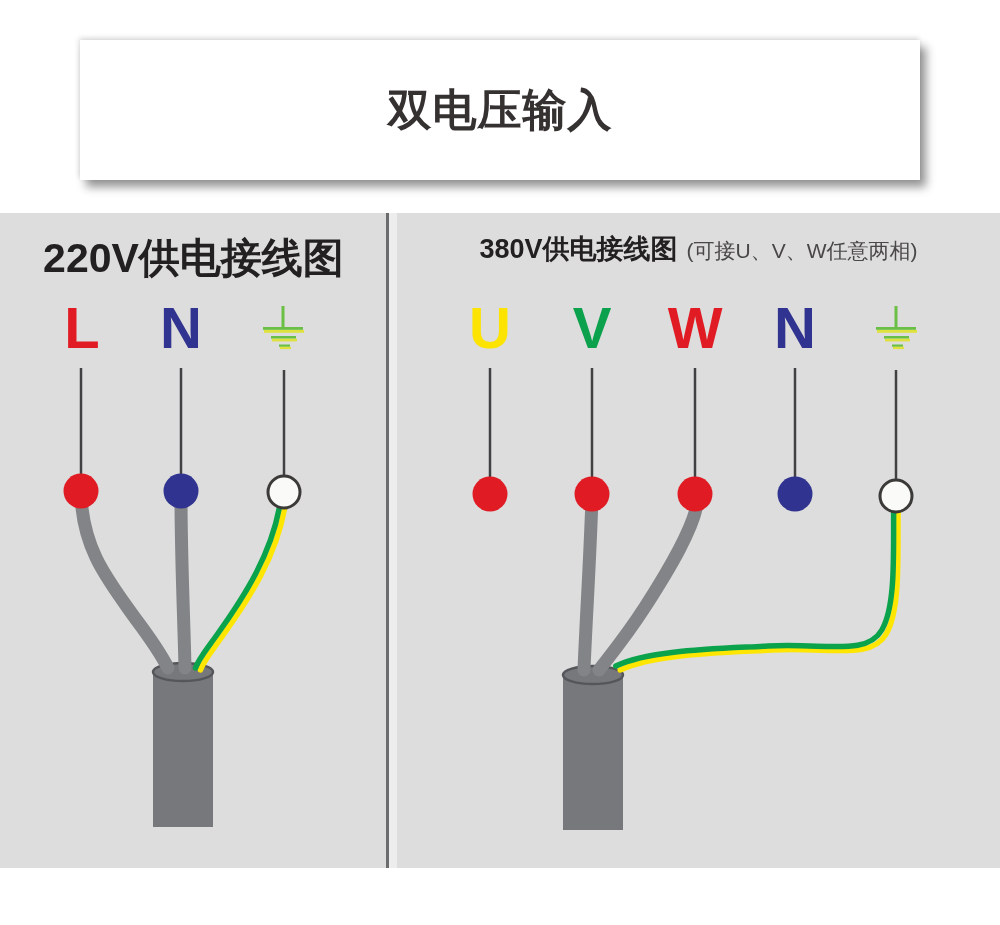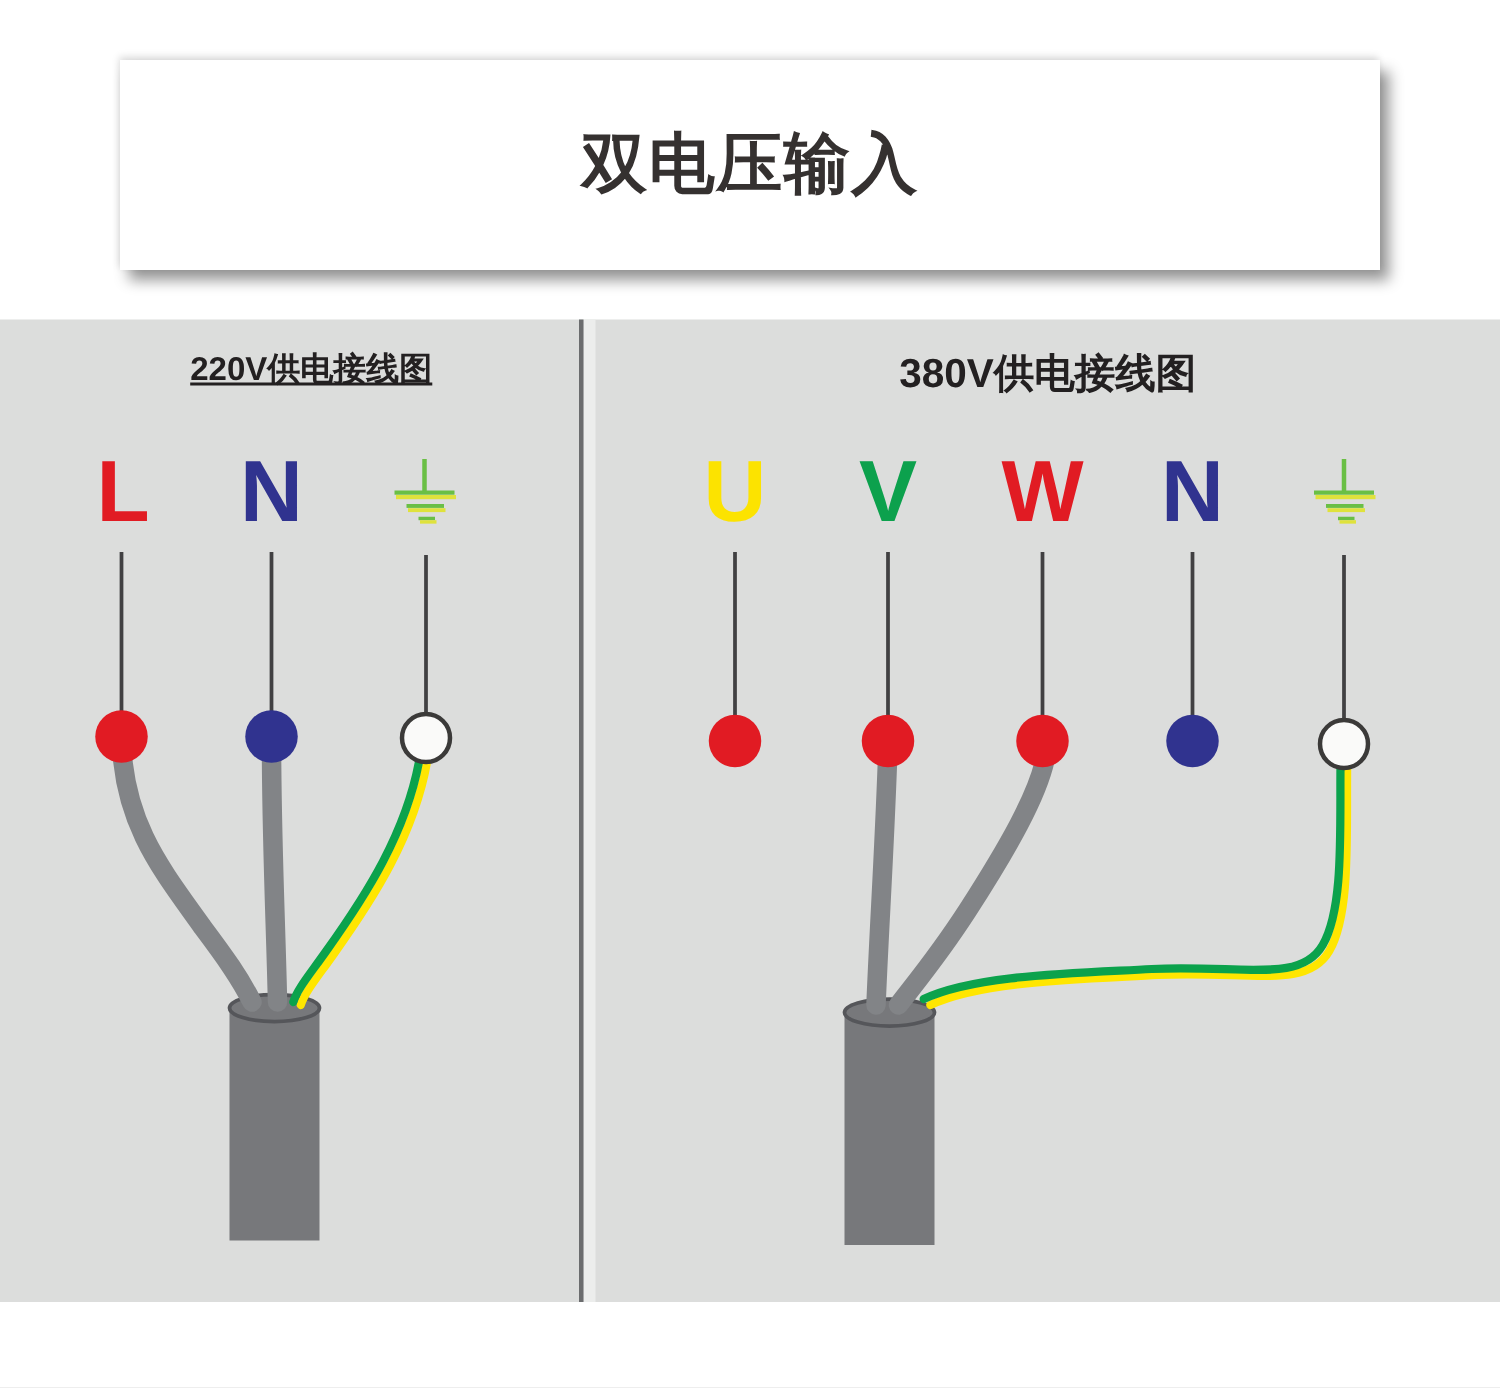--- a/index.html
+++ b/index.html
@@ -11,22 +11,22 @@
     position:absolute;left:80px;top:40px;width:840px;height:140px;background:#ffffff;
     box-shadow:6px 7px 9px rgba(0,0,0,0.42), -1px -2px 5px rgba(0,0,0,0.15);
     display:flex;flex-direction:column;justify-content:center;align-items:center;gap:6px;
     z-index:3;
   }
   .title-line{font-size:44px;font-weight:bold;color:var(--title-black);line-height:1.05;letter-spacing:1px;}
   .panel-bg{position:absolute;left:0;top:213px;width:1000px;height:655px;background:var(--panel-gray);z-index:0;}
   .divider-light{position:absolute;left:389px;top:213px;width:8px;height:655px;background:#ecedec;z-index:1;}
   .divider-dark{position:absolute;left:386px;top:213px;width:3px;height:655px;background:#6b6c6e;z-index:1;}
   .panel-heading-left{
-    position:absolute;left:14px;top:231px;width:387px;text-align:center;
-    font-size:22px;font-weight:bold;color:var(--heading-black);z-index:2;text-decoration:underline;
+    position:absolute;left:0;top:231px;width:387px;text-align:center;
+    font-size:41px;font-weight:bold;color:var(--heading-black);z-index:2;
   }
   .panel-heading-right{
     position:absolute;left:397px;top:231px;width:603px;z-index:2;
     display:flex;justify-content:center;align-items:baseline;gap:9px;white-space:nowrap;
   }
   .panel-heading-right .big{font-size:27px;font-weight:bold;color:var(--heading-black);}
   .panel-heading-right .note{font-size:21px;font-weight:normal;color:var(--note-gray);}
   .terminal-label{
     position:absolute;top:299px;width:64px;text-align:center;
     font-size:58px;font-weight:bold;line-height:1;z-index:2;
@@ -52,20 +52,21 @@
   <div class="title-line">双电压输入</div>
 </div>
 
 <div class="panel-bg"></div>
 <div class="divider-light"></div>
 <div class="divider-dark"></div>
 
 <div class="panel-heading-left">220V供电接线图</div>
 <div class="panel-heading-right">
   <span class="big">380V供电接线图</span>
+  <span class="note">(可接U、V、W任意两相)</span>
 </div>
 
 <div class="terminal-label" style="left: 50px; color: rgb(225, 27, 35);">L</div>
 <div class="terminal-label" style="left: 149px; color: rgb(48, 51, 143);">N</div>
 <svg class="ground-icon" style="left:255px;" width="56" height="52" viewBox="0 0 56 52">
   <rect class="g-green" x="26.5" y="3" width="3" height="22"></rect>
   <rect class="g-green" x="8" y="24" width="40" height="2.8"></rect>
   <rect class="g-yellow" x="9" y="27" width="40" height="2.8"></rect>
   <rect class="g-green" x="16" y="33" width="25" height="2.6"></rect>
   <rect class="g-yellow" x="17" y="35.8" width="25" height="2.6"></rect>

